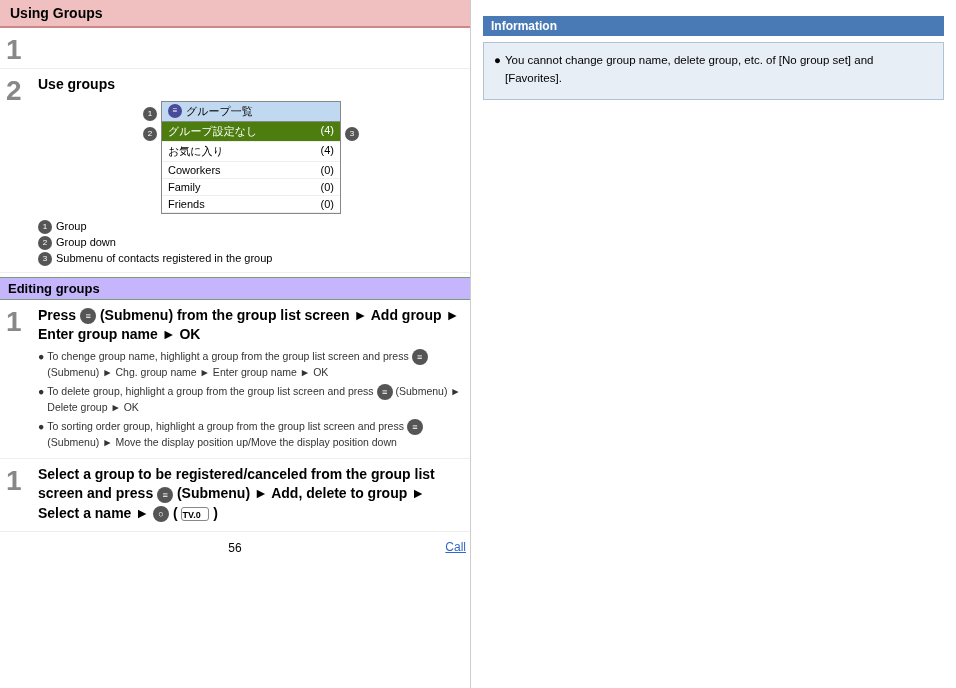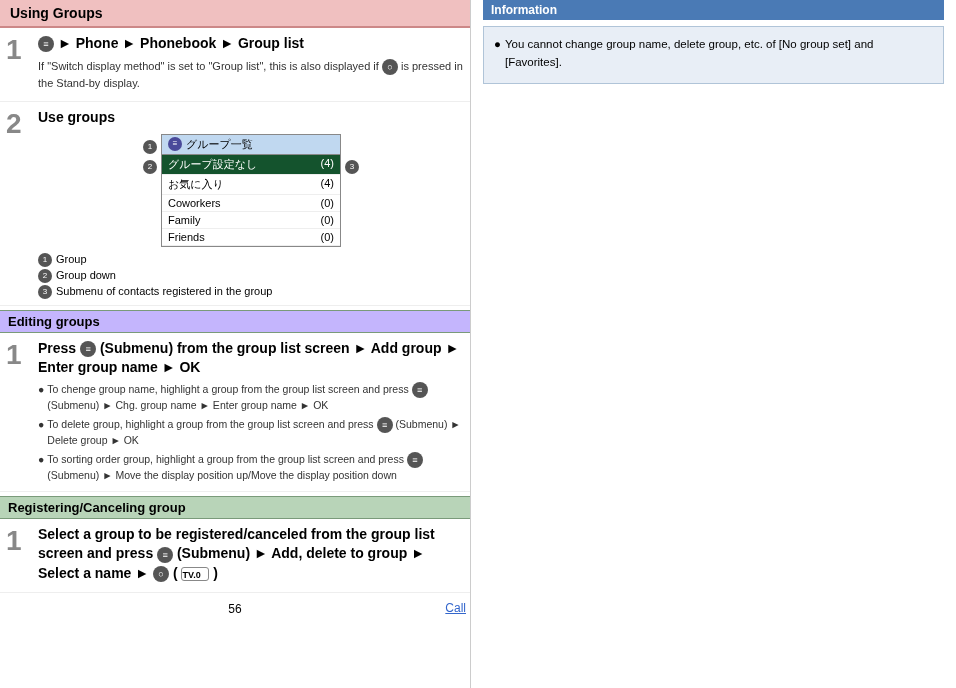--- a/index.html
+++ b/index.html
@@ -19,21 +19,21 @@
       background: #fff;
       overflow: hidden;
       flex-shrink: 0;
     }
 
     .right-panel {
       width: 514px;
       height: 688px;
       background: #fff;
       border-left: 1px solid #ccc;
-      padding: 0 12px;
+      padding: 16px 12px;
     }
 
     
     .using-groups-header {
       background: #f0c0c0;
       padding: 5px 10px;
       font-size: 14px;
       font-weight: bold;
       border-bottom: 2px solid #c88;
     }
@@ -111,21 +111,21 @@
     }
 
     .group-row {
       display: flex;
       justify-content: space-between;
       padding: 2px 6px;
       border-bottom: 1px solid #eee;
     }
 
     .group-row.highlighted {
-      background: #14532d;
+      background: #4d7c0f;
       color: white;
     }
 
     .group-row-name { flex: 1; }
     .group-row-count { width: 30px; text-align: right; }
 
     .annotation-list {
       font-size: 11px;
       margin-top: 4px;
     }
@@ -217,31 +217,20 @@
 <body>
 
 <div class="left-panel">
 
   <div class="using-groups-header">
     <span>Using Groups</span>
   </div>
 
   <div class="step-block">
     <div class="step-number">1</div>
-    <div class="step-content">
-      <div class="step-title">
-        <span class="small-icon">≡</span>
-        <span> ► Phone ► Phonebook ► Group list</span>
-      </div>
-      <div class="step-desc">
-        If "Switch display method" is set to "Group list", this is also displayed if
-        <span class="small-icon">○</span>
-        is pressed in the Stand-by display.
-      </div>
-    </div>
   </div>
 
   <div class="step-block">
     <div class="step-number">2</div>
     <div class="step-content">
       <div class="step-title">
         <span>Use groups</span>
       </div>
       <div class="group-list-container">
         <div class="group-table-wrapper">
@@ -325,23 +314,20 @@
           <span>To delete group, highlight a group from the group list screen and press <span class="small-icon">≡</span> (Submenu) ► Delete group ► OK</span>
         </div>
         <div class="bullet-item">
           <span class="bullet-dot">●</span>
           <span>To sorting order group, highlight a group from the group list screen and press <span class="small-icon">≡</span> (Submenu) ► Move the display position up/Move the display position down</span>
         </div>
       </div>
     </div>
   </div>
 
-  <div class="registering-header">
-    <span>Registering/Canceling group</span>
-  </div>
 
   <div class="step-block">
     <div class="step-number">1</div>
     <div class="step-content">
       <div class="step-title">
         Select a group to be registered/canceled from the group list screen and press
         <span class="small-icon">≡</span>
         (Submenu) ► Add, delete to group ► Select a name ►
         <span class="small-icon">○</span>
         ( <span style="display:inline-block;width:28px;height:14px;border:1px solid #888;border-radius:3px;font-size:9px;line-height:14px;vertical-align:middle;">TV.0</span> )

